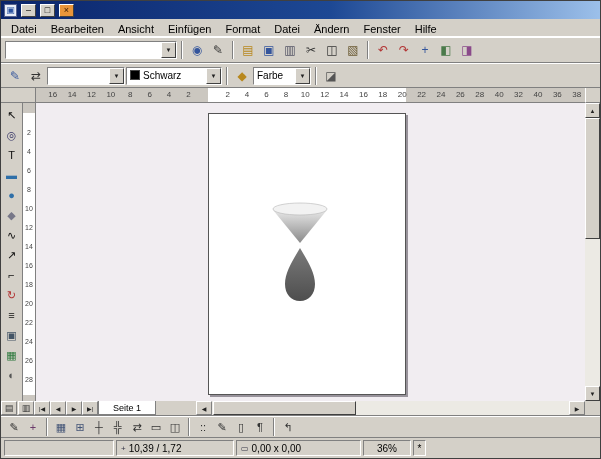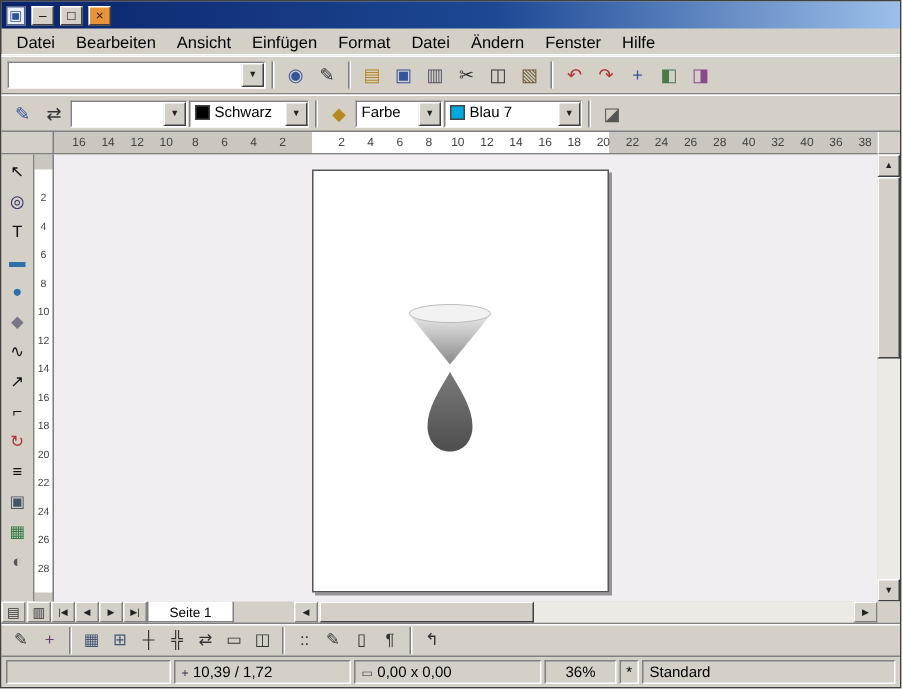--- a/index.html
+++ b/index.html
@@ -198,40 +198,33 @@
       </div>
     <div class="tbtn">
         <span style="color:#333">⇄</span>
       </div>
     <div class="combo" style="width:78px">
       <div class="val"></div>
       <div class="drop-btn">
           <span>▼</span>
         </div>
     </div>
-    <div class="combo" style="width:80px">
+    <div class="combo" style="width:96px">
       <div class="swatch" style="background: rgb(0, 0, 0);"></div>
       <div class="val">Schwarz</div>
       <div class="drop-btn">
           <span>▼</span>
         </div>
     </div>
     <div class="sep"></div>
     <div class="tbtn">
         <span style="color:#b8881e">◆</span>
       </div>
     <div class="combo" style="width:58px">
       <div class="val">Farbe</div>
-      <div class="drop-btn">
-          <span>▼</span>
-        </div>
-    </div>
-    <div class="combo" style="width:92px">
-      <div class="swatch" style="background: rgb(0, 170, 223);"></div>
-      <div class="val">Blau 7</div>
       <div class="drop-btn">
           <span>▼</span>
         </div>
     </div>
     <div class="sep"></div>
     <div class="tbtn">
         <span style="color:#555">◪</span>
       </div>
   </div>
 
@@ -499,18 +492,15 @@
     <div class="scell c-size">
       <span class="micro">▭</span>
       <span>0,00 x 0,00</span>
     </div>
     <div class="scell c-zoom">
       <span>36%</span>
     </div>
     <div class="scell c-mod">
       <span>*</span>
     </div>
-    <div class="scell c-style">
-      <span>Standard</span>
-    </div>
   </div>
 
 </div>
 
 </body></html>

